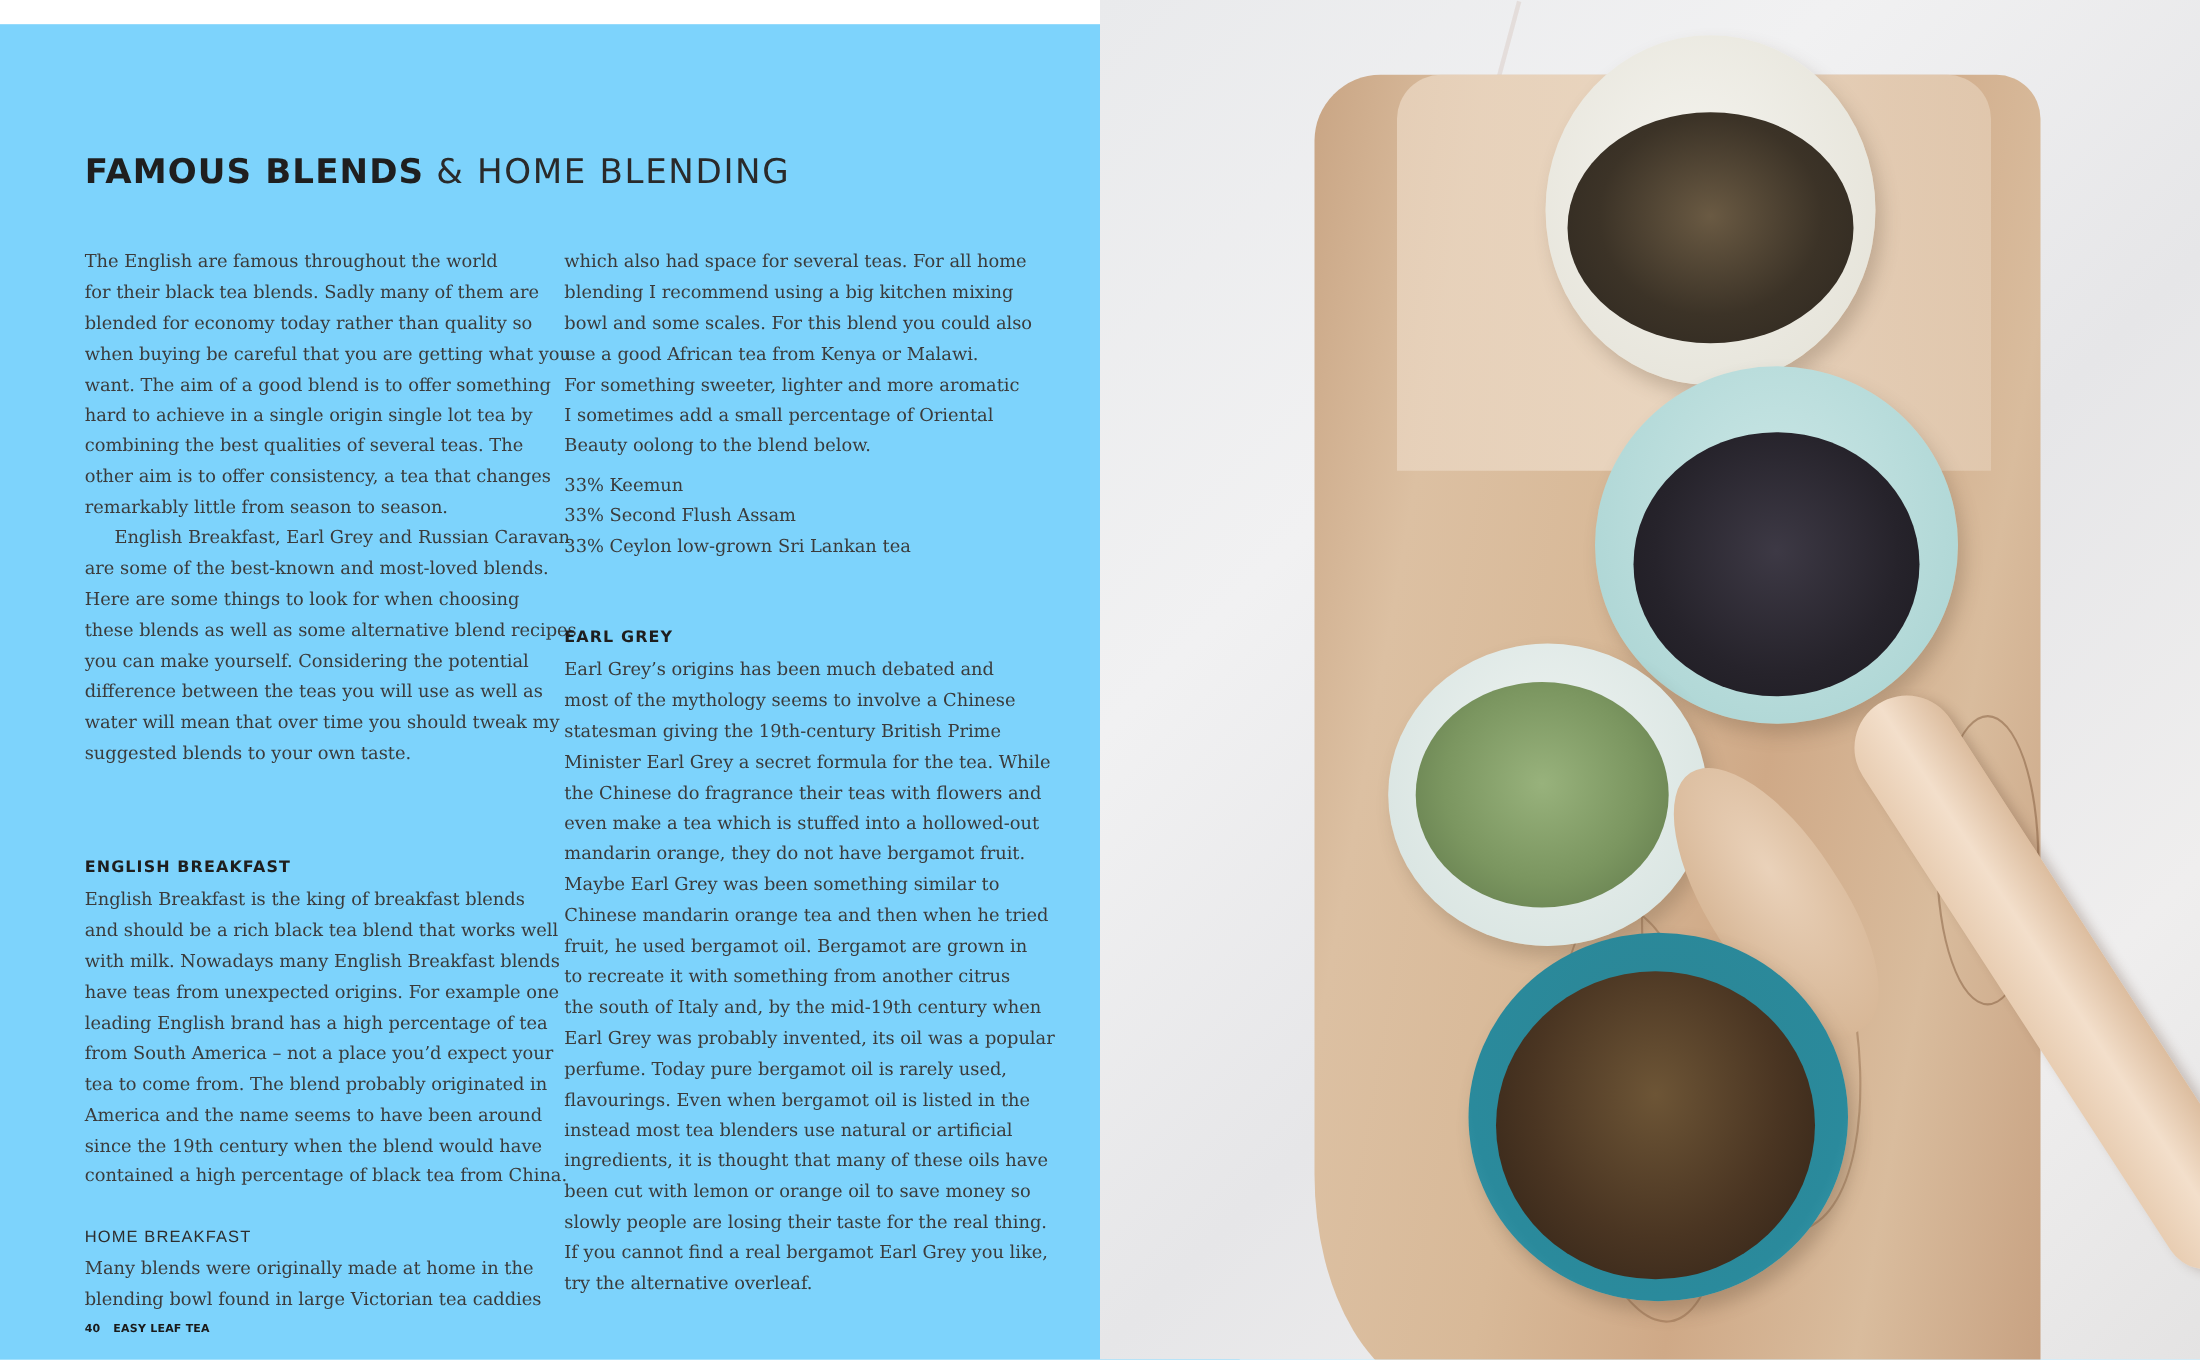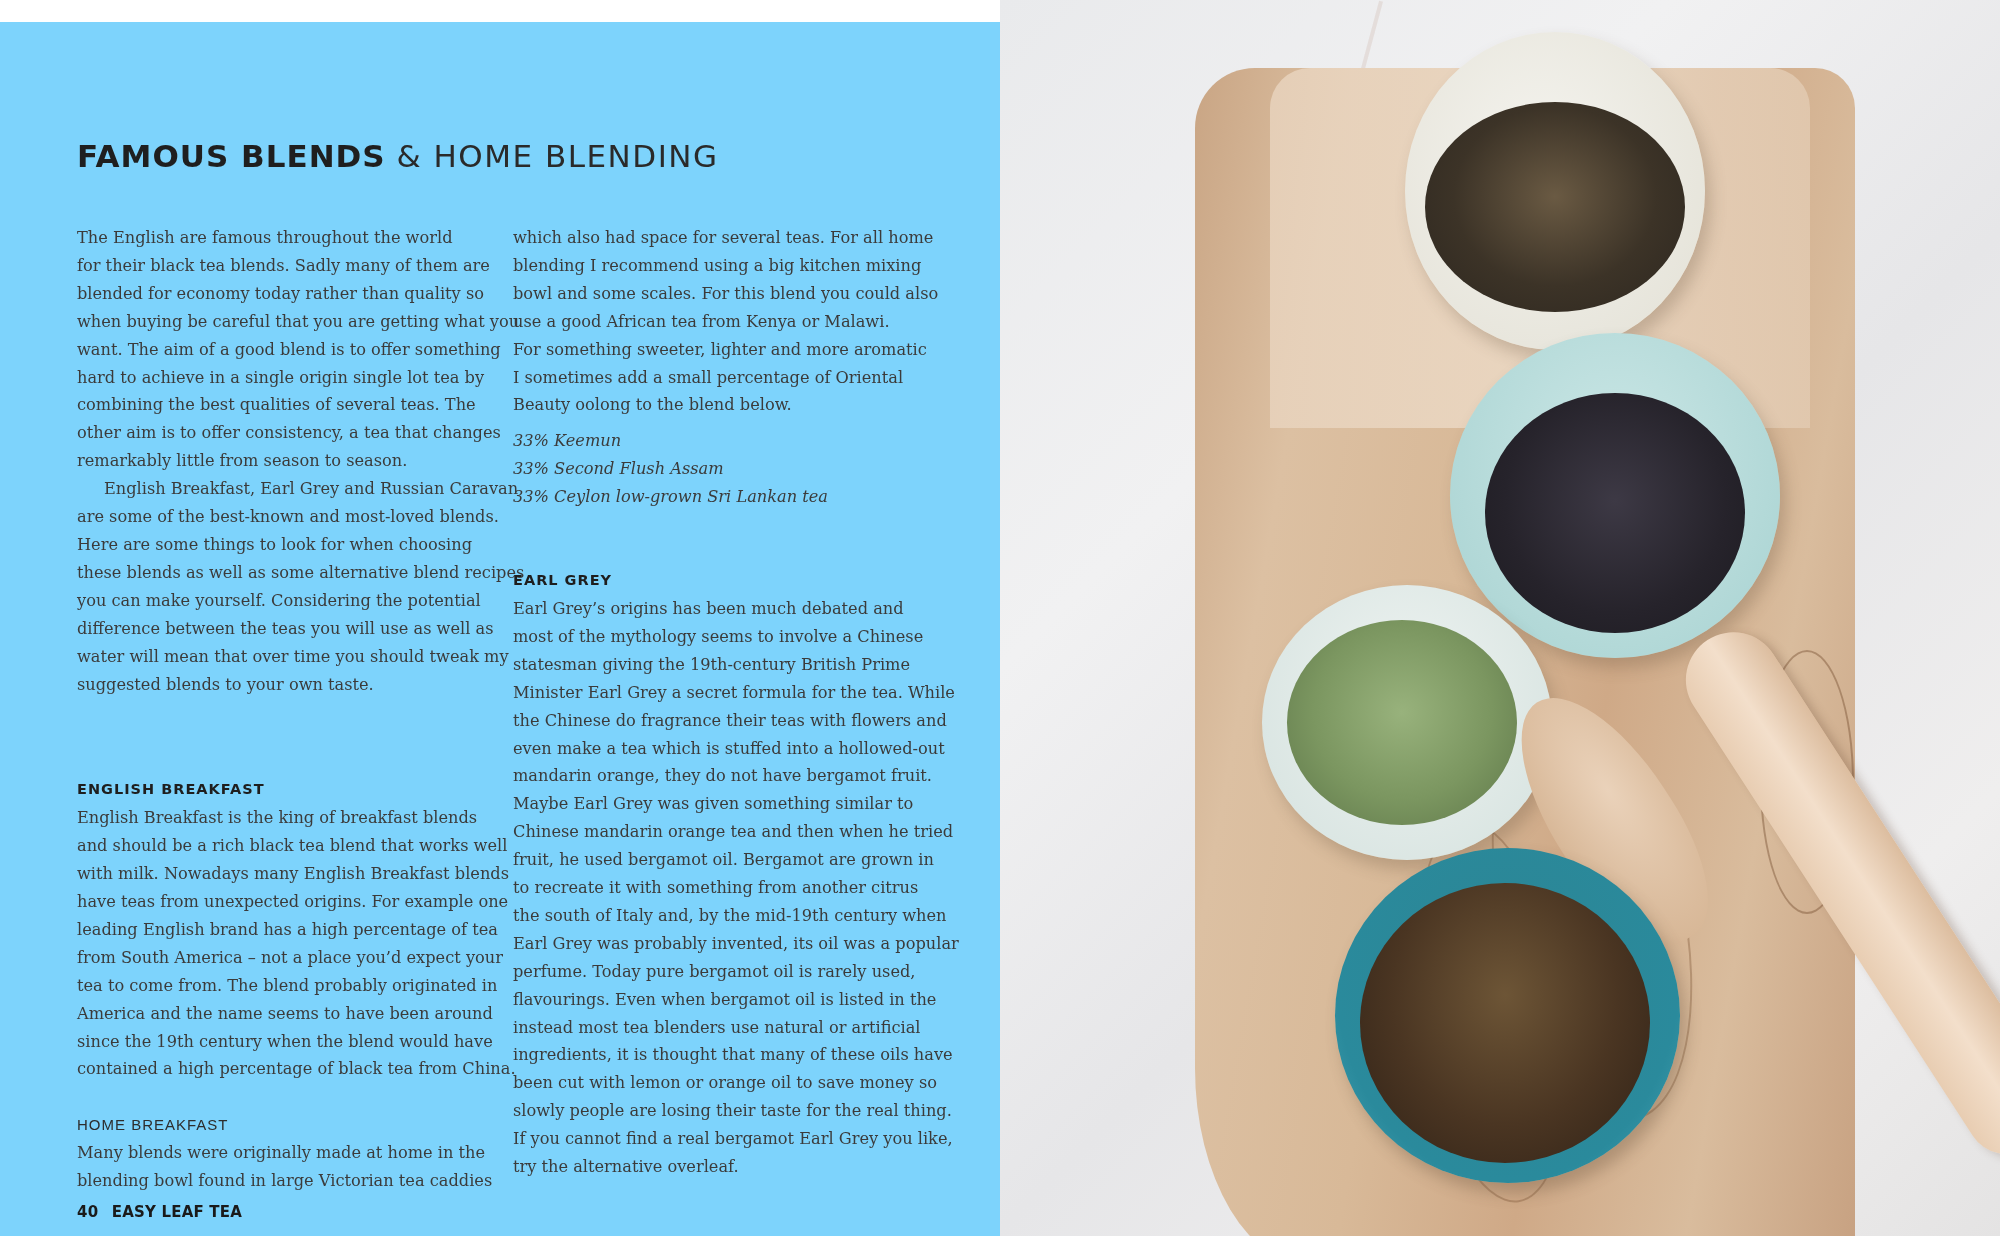--- a/index.html
+++ b/index.html
@@ -17,27 +17,27 @@
   .col { position: absolute; top: 202px; width: 420px; font-family: "DejaVu Serif", serif; font-size: 16.2px;
     line-height: 27.9px; color: #3b3b3b; }
   .col1 { left: 77px; }
   .col2 { left: 513px; }
   .line { display: block; white-space: nowrap; }
   .indent { padding-left: 27px; }
   .sub { font-family: "DejaVu Sans", sans-serif; font-weight: bold; font-size: 14.5px; letter-spacing: 1px;
     color: #1e1e1e; display: block; white-space: nowrap; }
   .sub-light { font-family: Liberation Sans, sans-serif; font-weight: normal; font-size: 15px; letter-spacing: 1px;
     color: #2d2d2d; display: block; white-space: nowrap; }
-  .ital { font-style: italic; display: block; white-space: nowrap; }
+  .ital { display: block; white-space: nowrap; }
   .gap-sm { height: 8px; }
   .gap-lg { height: 56px; }
   .gap-md { height: 28px; }
 
   .folio { position: absolute; left: 77px; top: 1181px; font-family: "DejaVu Sans", sans-serif; font-weight: bold;
-    font-size: 15px; color: #1a1a1a; letter-spacing: 0.2px; white-space: nowrap; }
+    font-size: 10px; color: #1a1a1a; letter-spacing: 0.2px; white-space: nowrap; }
   .folio .num { margin-right: 8px; }
 
   
   .marble-vein { position: absolute; background: rgba(210, 190, 180, 0.35); }
   .board { position: absolute; left: 1195px; top: 68px; width: 660px; height: 1200px;
     background: linear-gradient(100deg, #c9a584 0%, #dcc0a2 18%, #d8b998 40%, #cfa987 60%, #d9bc9d 80%, #c7a181 100%);
     border-radius: 60px 40px 20px 120px / 60px 40px 20px 200px; }
   .board-top { position: absolute; left: 1270px; top: 68px; width: 540px; height: 360px;
     background: linear-gradient(90deg, #e8d3bd, #ecdac6 50%, #e2cab1); border-radius: 40px 40px 0 0; opacity: 0.85; }
   .grain { position: absolute; border: 2px solid rgba(120, 80, 50, 0.35); border-radius: 50%; }
@@ -131,21 +131,21 @@
 
       <div>
         <span class="sub">EARL GREY</span>
         <span class="line">Earl Grey’s origins has been much debated and</span>
         <span class="line">most of the mythology seems to involve a Chinese</span>
         <span class="line">statesman giving the 19th-century British Prime</span>
         <span class="line">Minister Earl Grey a secret formula for the tea. While</span>
         <span class="line">the Chinese do fragrance their teas with flowers and</span>
         <span class="line">even make a tea which is stuffed into a hollowed-out</span>
         <span class="line">mandarin orange, they do not have bergamot fruit.</span>
-        <span class="line">Maybe Earl Grey was given something similar to</span>
+        <span class="line">Maybe Earl Grey was been something similar to</span>
         <span class="line">Chinese mandarin orange tea and then when he tried</span>
         <span class="line">fruit, he used bergamot oil. Bergamot are grown in</span>
         <span class="line">to recreate it with something from another citrus</span>
         <span class="line">the south of Italy and, by the mid-19th century when</span>
         <span class="line">Earl Grey was probably invented, its oil was a popular</span>
         <span class="line">perfume. Today pure bergamot oil is rarely used,</span>
         <span class="line">flavourings. Even when bergamot oil is listed in the</span>
         <span class="line">instead most tea blenders use natural or artificial</span>
         <span class="line">ingredients, it is thought that many of these oils have</span>
         <span class="line">been cut with lemon or orange oil to save money so</span>

